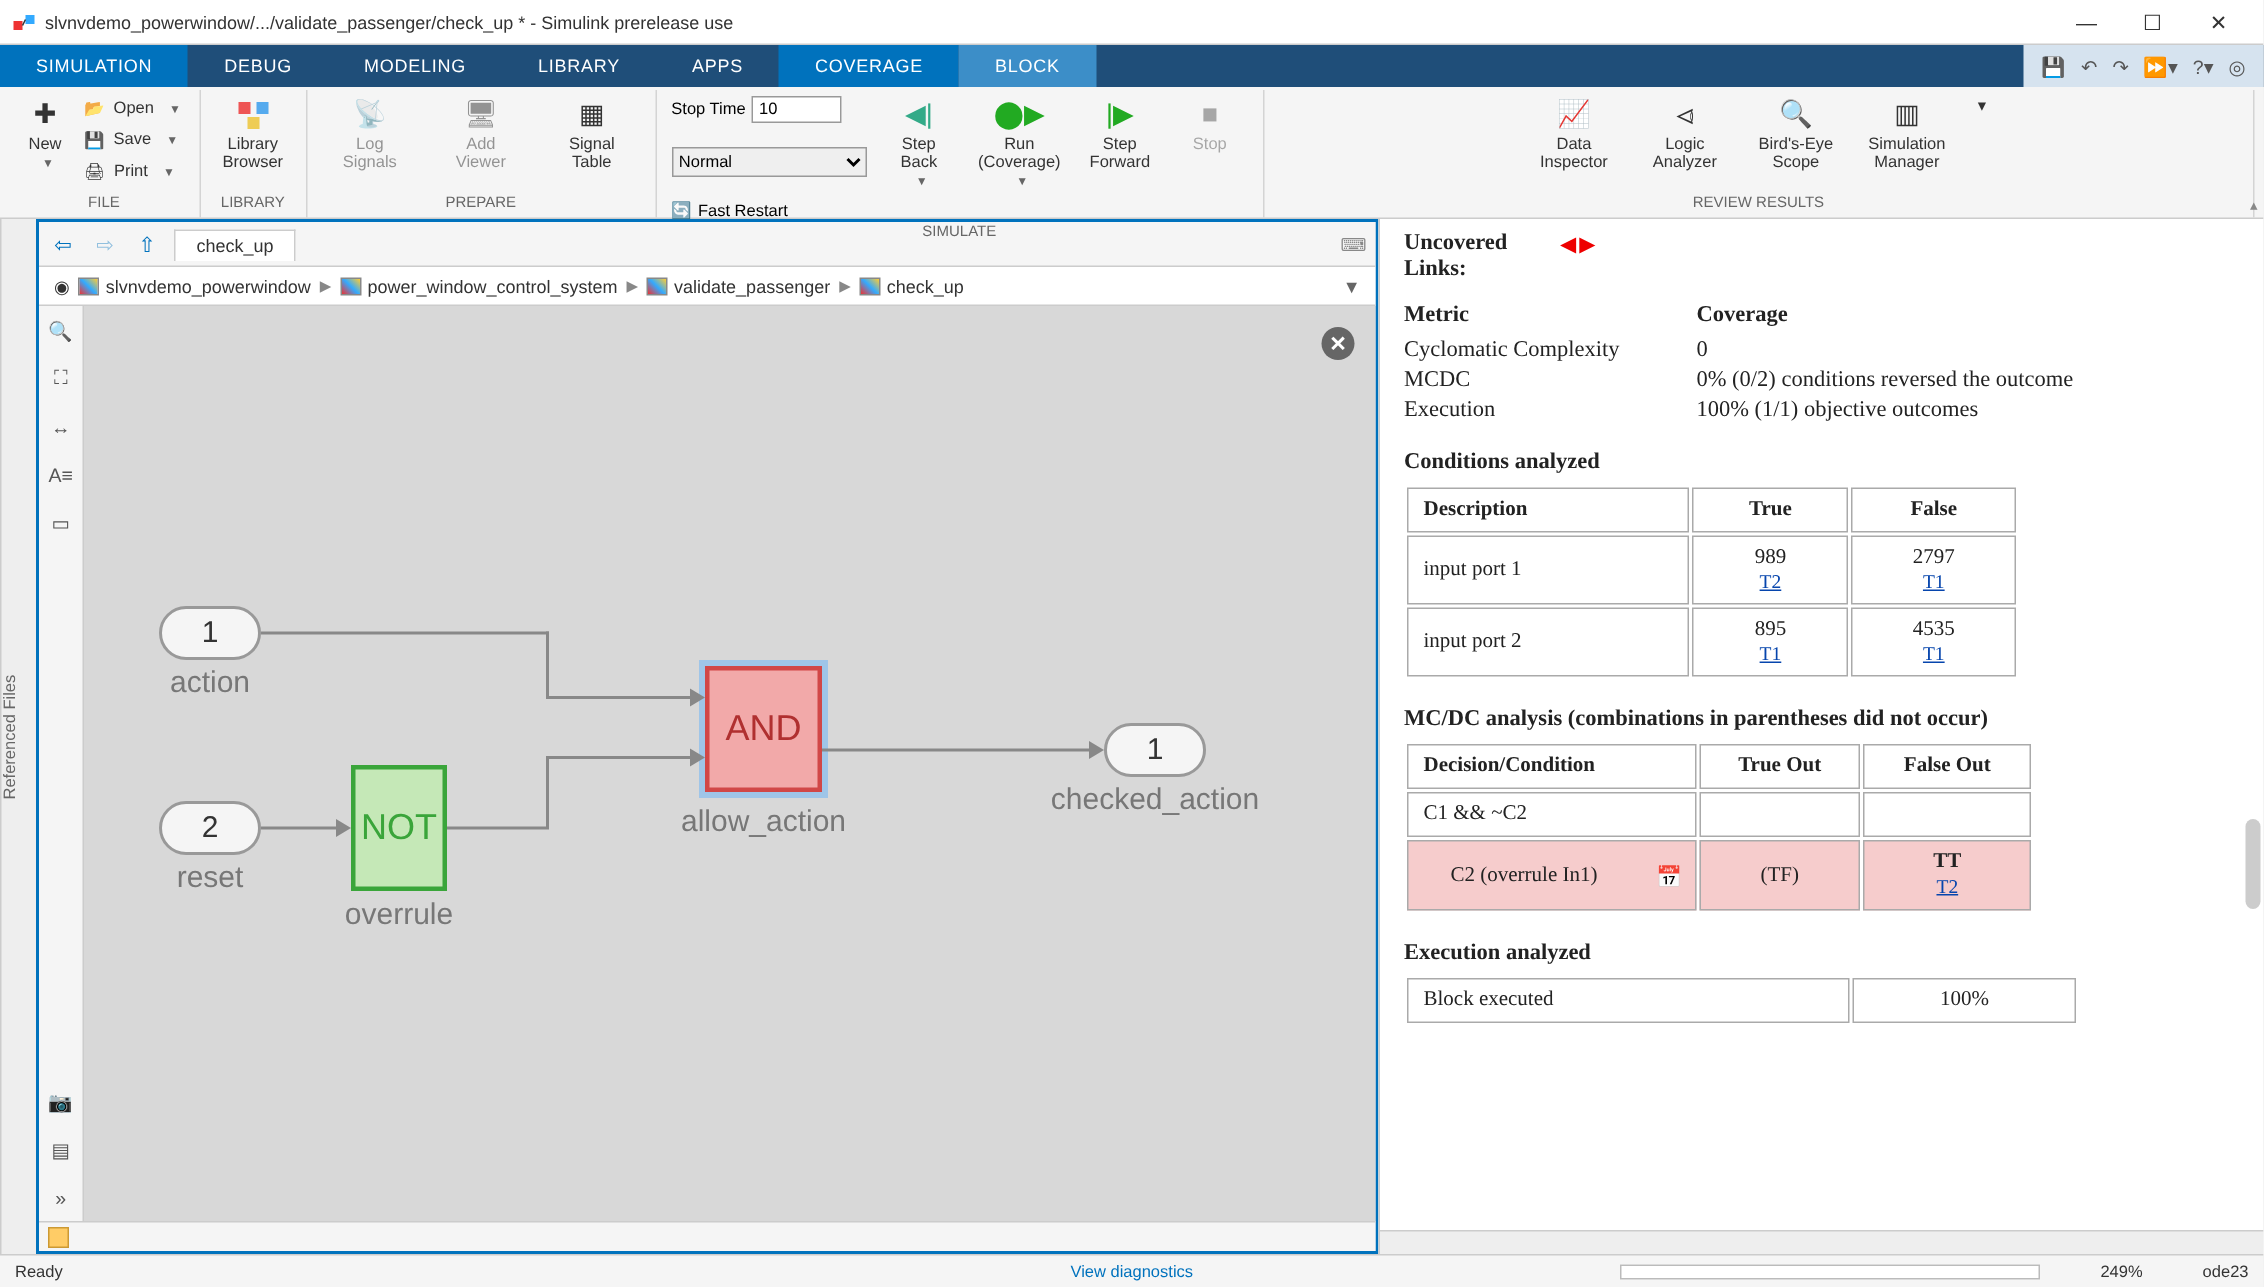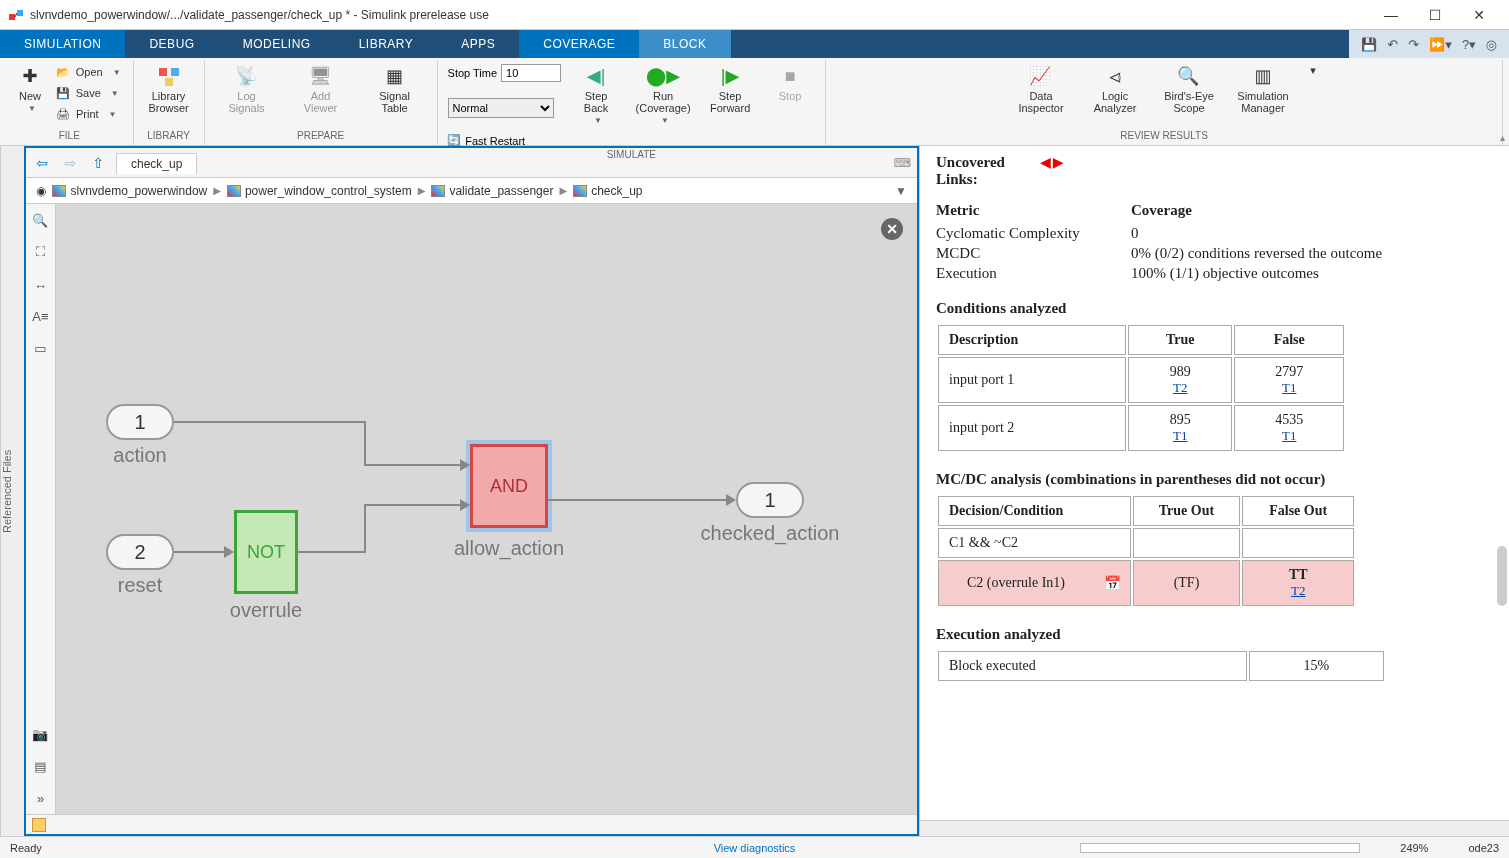--- a/index.html
+++ b/index.html
@@ -28,21 +28,21 @@
 .toolgroup .lbl { font-size: 10px; color: #666; text-align: center; padding-bottom: 2px; }
 .bigbtn { display: flex; flex-direction: column; align-items: center; justify-content: center; width: 58px; padding: 2px 4px; cursor: default; text-align: center; font-size: 11px; color: #333; gap: 2px; }
 .bigbtn.wide { width: 72px; }
 .bigbtn .icn { width: 24px; height: 24px; display: flex; align-items: center; justify-content: center; font-size: 18px; }
 .smallbtn { display: flex; align-items: center; gap: 6px; padding: 2px 6px; font-size: 11px; color: #333; cursor: default; height: 20px; }
 .smallcol { display: flex; flex-direction: column; gap: 1px; }
 .dropdown-arrow { font-size: 8px; color: #666; margin-left: 4px; }
 .sim-controls { display: flex; flex-direction: column; gap: 16px; padding: 2px 4px; }
 .sim-controls .rowline { display: flex; align-items: center; gap: 4px; font-size: 11px; }
 .sim-controls input[type=text] { width: 60px; height: 18px; font-size: 11px; padding: 0 4px; border: 1px solid #999; }
-.sim-controls select { width: 106px; height: 20px; font-size: 11px; border: 1px solid #999; }
+.sim-controls select { width: 130px; height: 20px; font-size: 11px; border: 1px solid #999; }
 .toolstrip-expand { position: absolute; right: 4px; bottom: 2px; font-size: 10px; color: #888; cursor: default; }
 
 
 .mainarea { display: flex; height: calc(858px - 30px - 28px - 88px - 22px); }
 .leftrail { width: 24px; background: #eee; border-right: 1px solid #ccc; writing-mode: vertical-rl; transform: rotate(180deg); text-align: center; font-size: 11px; color: #666; padding: 8px 0; }
 
 
 .canvaswrap { flex: 1; display: flex; flex-direction: column; border: 2px solid #0072bd; min-width: 0; }
 .navbar { height: 30px; background: #f5f5f5; border-bottom: 1px solid #ccc; display: flex; align-items: center; padding: 0 6px; gap: 8px; }
 .navbar .navbtn { width: 20px; height: 20px; display: flex; align-items: center; justify-content: center; color: #0072bd; font-size: 14px; cursor: default; }
@@ -57,21 +57,21 @@
 .canvasrow { flex: 1; display: flex; min-height: 0; }
 .palette { width: 30px; background: #f5f5f5; border-right: 1px solid #ccc; display: flex; flex-direction: column; align-items: center; padding: 6px 0; gap: 12px; }
 .palette .pbtn { width: 20px; height: 20px; display: flex; align-items: center; justify-content: center; font-size: 13px; color: #555; cursor: default; }
 .palette .spacer { flex: 1; }
 .canvas { flex: 1; background: #d8d8d8; position: relative; overflow: hidden; }
 .canvas .closecircle { position: absolute; top: 14px; right: 14px; width: 22px; height: 22px; border-radius: 50%; background: #666; color: #fff; display: flex; align-items: center; justify-content: center; font-size: 14px; font-weight: bold; cursor: default; }
 
 
 .port { position: absolute; border: 2px solid #999; border-radius: 18px; background: #f5f5f5; width: 68px; height: 36px; display: flex; align-items: center; justify-content: center; font-size: 20px; color: #333; }
 .port::after { content: attr(data-label); position: absolute; top: 38px; left: 50%; transform: translateX(-50%); font-size: 20px; color: #777; white-space: nowrap; }
-.block { position: absolute; display: flex; align-items: center; justify-content: center; font-size: 18px; }
+.block { position: absolute; display: flex; align-items: center; justify-content: center; font-size: 24px; }
 .block.not { background: #c5e8b7; border: 3px solid #3aa53a; width: 64px; height: 84px; color: #3aa53a; font-weight: 500; }
 .block.not::after { content: attr(data-label); position: absolute; top: 86px; left: 50%; transform: translateX(-50%); font-size: 20px; color: #777; }
 .block.and { background: #f2a9a9; border: 3px solid #d14747; width: 78px; height: 84px; color: #b03030; box-shadow: 0 0 0 4px #9fc5e8; }
 .block.and::after { content: attr(data-label); position: absolute; top: 90px; left: 50%; transform: translateX(-50%); font-size: 20px; color: #777; white-space: nowrap; }
 .wire { position: absolute; background: #888; }
 .arrowhead { position: absolute; width: 0; height: 0; border-top: 6px solid transparent; border-bottom: 6px solid transparent; border-left: 10px solid #888; }
 .canvas-footer { height: 20px; background: #f5f5f5; border-top: 1px solid #ccc; display: flex; align-items: center; padding: 0 6px; }
 
 
 .covpanel { width: 590px; background: #fff; border-left: 1px solid #ccc; display: flex; flex-direction: column; min-height: 0; }
@@ -413,21 +413,21 @@
           <td class="pink val"><b>TT</b><br><a class="link" href="#">T2</a></td>
         </tr>
       </tbody>
         </table>
 
       <div class="secttitle">Execution analyzed</div>
       <table class="exectable">
         <tbody>
             <tr>
               <td>Block executed</td>
-              <td class="pct">15%</td>
+              <td class="pct">100%</td>
             </tr>
       </tbody>
         </table>
     </div>
     <div class="hscroll"></div>
     <div class="vscrollhint"></div>
   </div>
 </div>
 
 <div class="statusbar">

